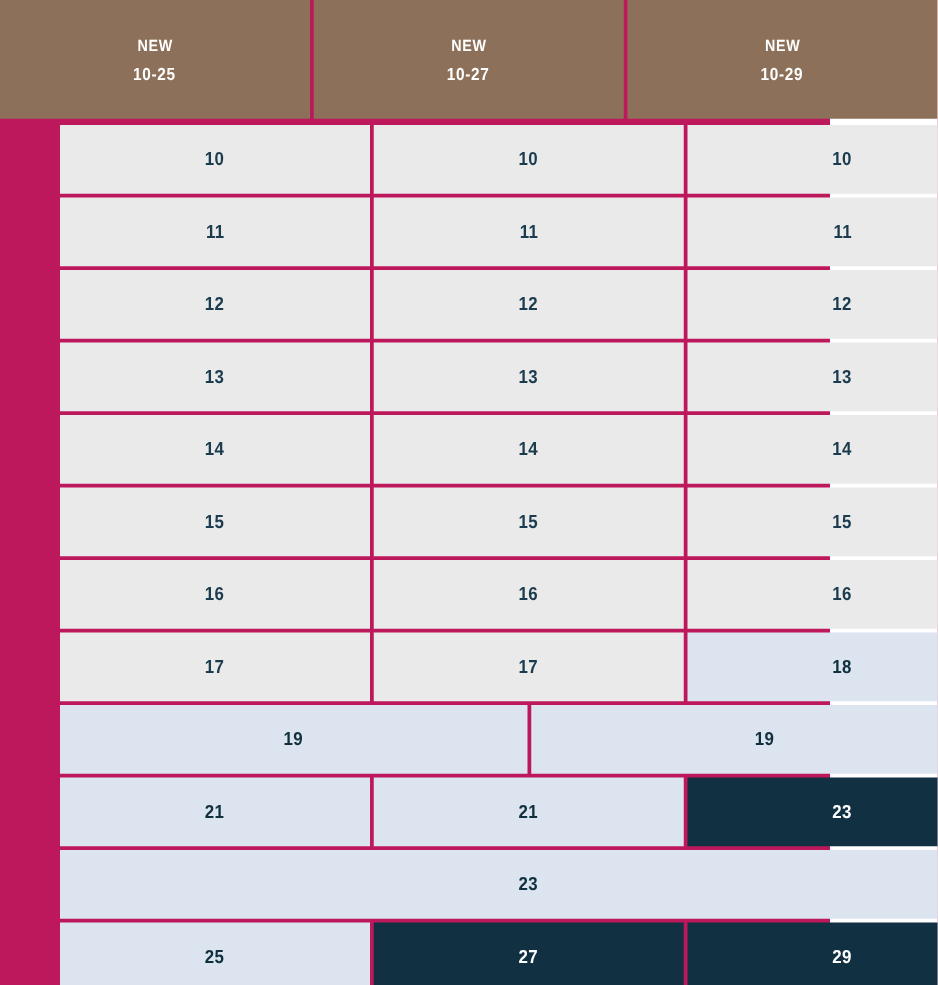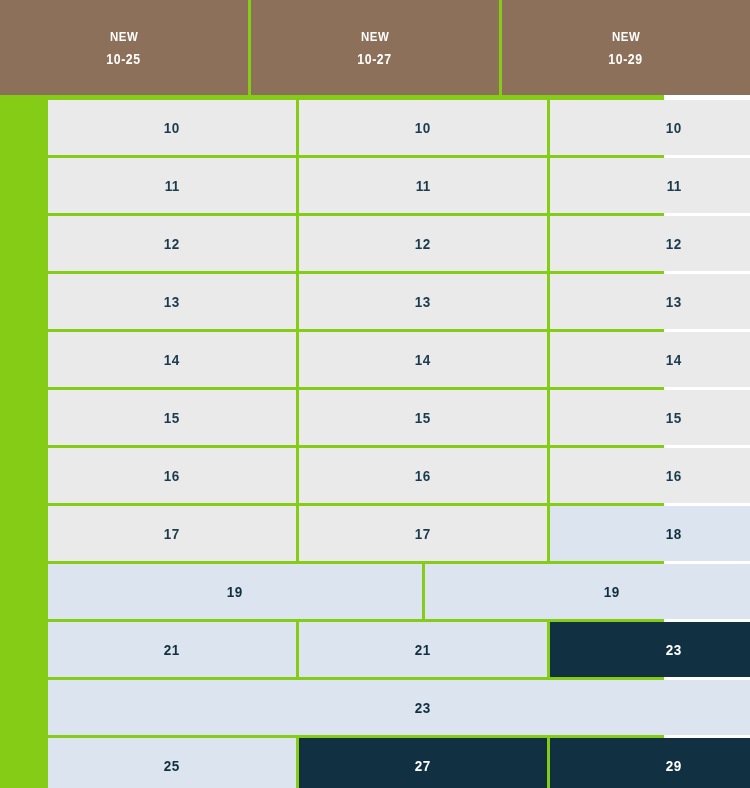--- a/index.html
+++ b/index.html
@@ -12,21 +12,21 @@
     width: 750px;
     height: 788px;
     overflow: hidden;
     font-family: "Liberation Sans", "DejaVu Sans", sans-serif;
   }
 
   #table-root {
     width: 664px;
     height: 788px;
     position: relative;
-    background: #84cc16;
+    background: #be185d;
   }
 
   
   .thead {
     display: flex;
     width: 750px;
     height: 95px;
     gap: 3px;
     box-sizing: border-box;
   }

